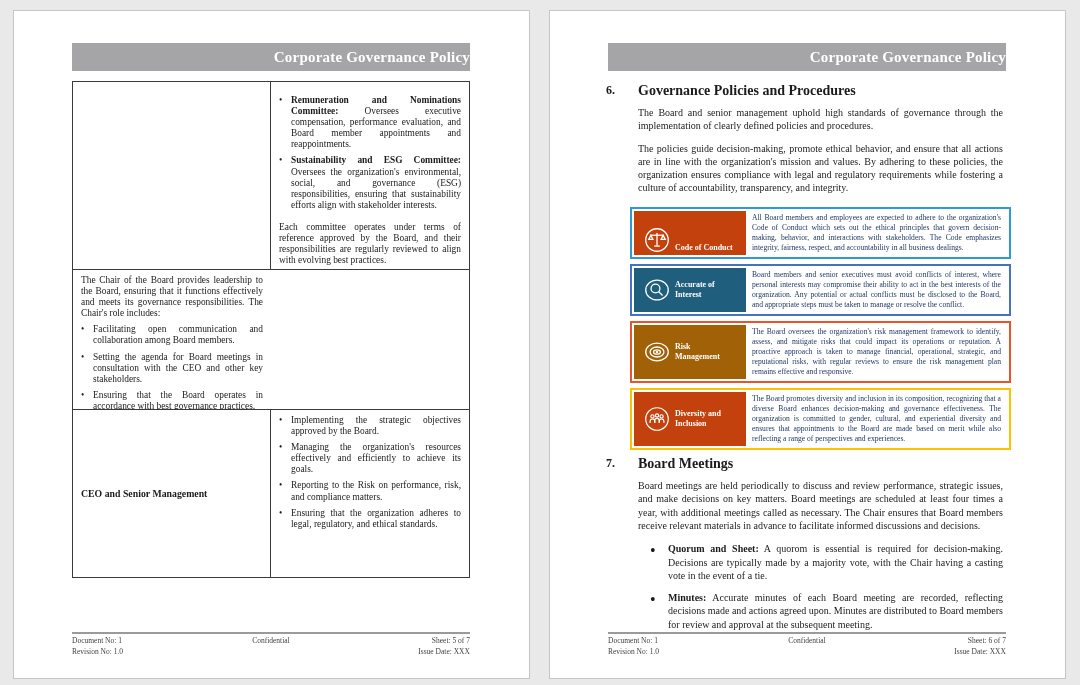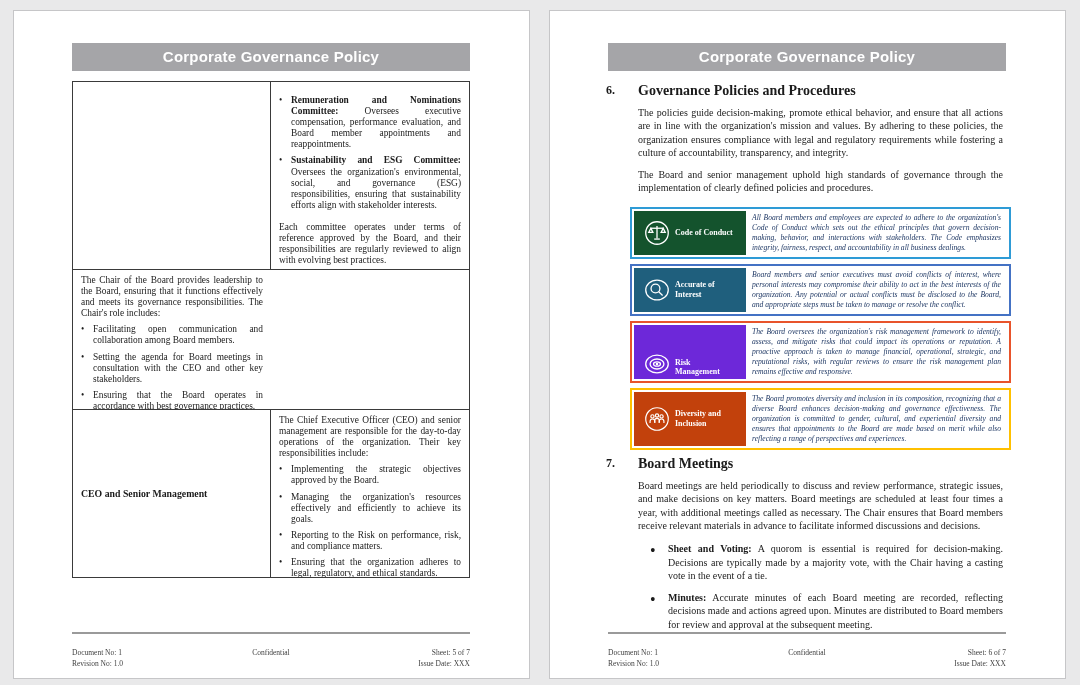--- a/index.html
+++ b/index.html
@@ -19,25 +19,25 @@
     border: 1px solid #c6c6c8;
   }
   #page-left  { left: 13px; }
   #page-right { left: 549px; }
 
   .banner {
     position: absolute;
     top: 32px; left: 58px; right: 59px;
     height: 28px;
     color: #fff;
-    font-family: Liberation Sans, sans-serif;
+    font-family: Liberation Serif, serif;
     font-weight: bold;
     font-size: 15px;
     line-height: 28px;
-    text-align: center;
+    text-align: right;
     letter-spacing: .2px;
   }
 
   
   .gov-table {
     position: absolute;
     top: 70px; left: 58px; right: 59px;
     border: 1px solid #3a3a3a;
     font-size: 9.4px;
     line-height: 1.18;
@@ -109,34 +109,33 @@
   .pbody {
     flex: 1;
     display: flex; align-items: center;
     padding: 2px 6px;
   }
   .pbody div {
     font-size: 7.6px;
     line-height: 1.32;
     text-align: justify;
     color: #1f3864;
-    font-style: italic;
   }
 
   .s7bullets { margin: 10px 0 0 12px; }
   .s7bullet { display: flex; margin-bottom: 9px; }
   .s7bullet .bdot { width: 18px; }
   .s7bullet .btext { font-size: 10px; line-height: 1.33; }
 
   
   .pfooter {
     position: absolute;
     top: 621px; left: 58px; right: 59px;
     border-top: 2px solid #9a9a9a;
-    padding-top: 14px;
+    padding-top: 2px;
     display: flex;
     font-size: 7.5px;
     line-height: 1.4;
     color: #3f3f3f;
   }
   .fcol { width: 33.33%; }
   .fcol.center { text-align: center; }
   .fcol.right { text-align: right; }
 </style>
 </head>
@@ -177,21 +176,20 @@
         <div class="bullet-item">
           <span class="bdot">•</span>
           <div class="btext">Ensuring that the Board operates in accordance with best governance practices.</div>
         </div>
       </div>
     </div>
 
     <div class="trow r2">
       <div class="tcell-l">CEO and Senior Management</div>
       <div class="tcell-r">
-        <div class="cell-intro">The Chief Executive Officer (CEO) and senior management are responsible for the day-to-day operations of the organization. Their key responsibilities include:</div>
         <div class="bullet-item">
           <span class="bdot">•</span>
           <div class="btext">Implementing the strategic objectives approved by the Board.</div>
         </div>
         <div class="bullet-item">
           <span class="bdot">•</span>
           <div class="btext">Managing the organization's resources effectively and efficiently to achieve its goals.</div>
         </div>
         <div class="bullet-item">
           <span class="bdot">•</span>
@@ -223,27 +221,27 @@
   <div class="banner" style="background-color: rgb(165, 165, 168);">Corporate Governance Policy</div>
 
   <div class="content">
 
     <div class="sec-head">
       <span class="secnum">6.</span>
       <span class="sectitle">Governance Policies and Procedures</span>
     </div>
 
     <div class="sec-body">
+      <p>The Board and senior management uphold high standards of governance through the implementation of clearly defined policies and procedures.</p>
       <p>The policies guide decision-making, promote ethical behavior, and ensure that all actions are in line with the organization's mission and values. By adhering to these policies, the organization ensures compliance with legal and regulatory requirements while fostering a culture of accountability, transparency, and integrity.</p>
-      <p>The Board and senior management uphold high standards of governance through the implementation of clearly defined policies and procedures.</p>
 
       <div class="pbox-wrap">
 
         <div class="pbox" style="border-color: rgb(46, 155, 214);">
-          <div class="plabel" style="background-color: #14532d;">
+          <div class="plabel" style="background-color: #c2410c; align-items: flex-end;">
             <svg class="picon" viewBox="0 0 24 24" fill="none" stroke="#fff" stroke-width="1.2">
               <circle cx="12" cy="12" r="10.4"></circle>
               <line x1="12" y1="5.5" x2="12" y2="17"></line>
               <line x1="6.3" y1="7.6" x2="17.7" y2="7.6"></line>
               <path d="M6.3 7.6 L4.4 11.4 H8.2 Z"></path>
               <path d="M17.7 7.6 L15.8 11.4 H19.6 Z"></path>
               <line x1="9.4" y1="17.6" x2="14.6" y2="17.6"></line>
             </svg>
             <span class="ptext">Code of Conduct</span>
           </div>
@@ -260,21 +258,21 @@
               <line x1="13.6" y1="13.6" x2="17.2" y2="17"></line>
             </svg>
             <span class="ptext">Accurate of Interest</span>
           </div>
           <div class="pbody">
               <div>Board members and senior executives must avoid conflicts of interest, where personal interests may compromise their ability to act in the best interests of the organization. Any potential or actual conflicts must be disclosed to the Board, and appropriate steps must be taken to manage or resolve the conflict.</div>
             </div>
         </div>
 
         <div class="pbox" style="border-color: rgb(232, 84, 43);">
-          <div class="plabel" style="background-color: #6d28d9; align-items: flex-end;">
+          <div class="plabel" style="background-color: #a16207;">
             <svg class="picon" viewBox="0 0 24 24" fill="none" stroke="#fff" stroke-width="1.2">
               <ellipse cx="12" cy="12" rx="10.4" ry="8.2"></ellipse>
               <ellipse cx="12" cy="12" rx="6.4" ry="4.6"></ellipse>
               <ellipse cx="12" cy="12" rx="3.2" ry="2"></ellipse>
               <circle cx="12" cy="12" r="0.6" fill="#fff"></circle>
             </svg>
             <span class="ptext">Risk Management</span>
           </div>
           <div class="pbody">
               <div>The Board oversees the organization's risk management framework to identify, assess, and mitigate risks that could impact its operations or reputation. A proactive approach is taken to manage financial, operational, strategic, and reputational risks, with regular reviews to ensure the risk management plan remains effective and responsive.</div>
@@ -305,21 +303,21 @@
       <span class="secnum">7.</span>
       <span class="sectitle">Board Meetings</span>
     </div>
 
     <div class="sec-body">
       <p>Board meetings are held periodically to discuss and review performance, strategic issues, and make decisions on key matters. Board meetings are scheduled at least four times a year, with additional meetings called as necessary. The Chair ensures that Board members receive relevant materials in advance to facilitate informed discussions and decisions.</p>
 
       <div class="s7bullets">
         <div class="s7bullet">
           <span class="bdot">•</span>
-          <div class="btext"><b>Sheet and Voting:</b> <span>A quorom is essential is required for decision-making. Decisions are typically made by a majority vote, with the Chair having a casting vote in the event of a tie.</span></div>
+          <div class="btext"><b>Quorum and Sheet:</b> <span>A quorom is essential is required for decision-making. Decisions are typically made by a majority vote, with the Chair having a casting vote in the event of a tie.</span></div>
         </div>
         <div class="s7bullet">
           <span class="bdot">•</span>
           <div class="btext"><b>Minutes:</b> <span>Accurate minutes of each Board meeting are recorded, reflecting decisions made and actions agreed upon. Minutes are distributed to Board members for review and approval at the subsequent meeting.</span></div>
         </div>
       </div>
     </div>
   </div>
 
   <div class="pfooter">

